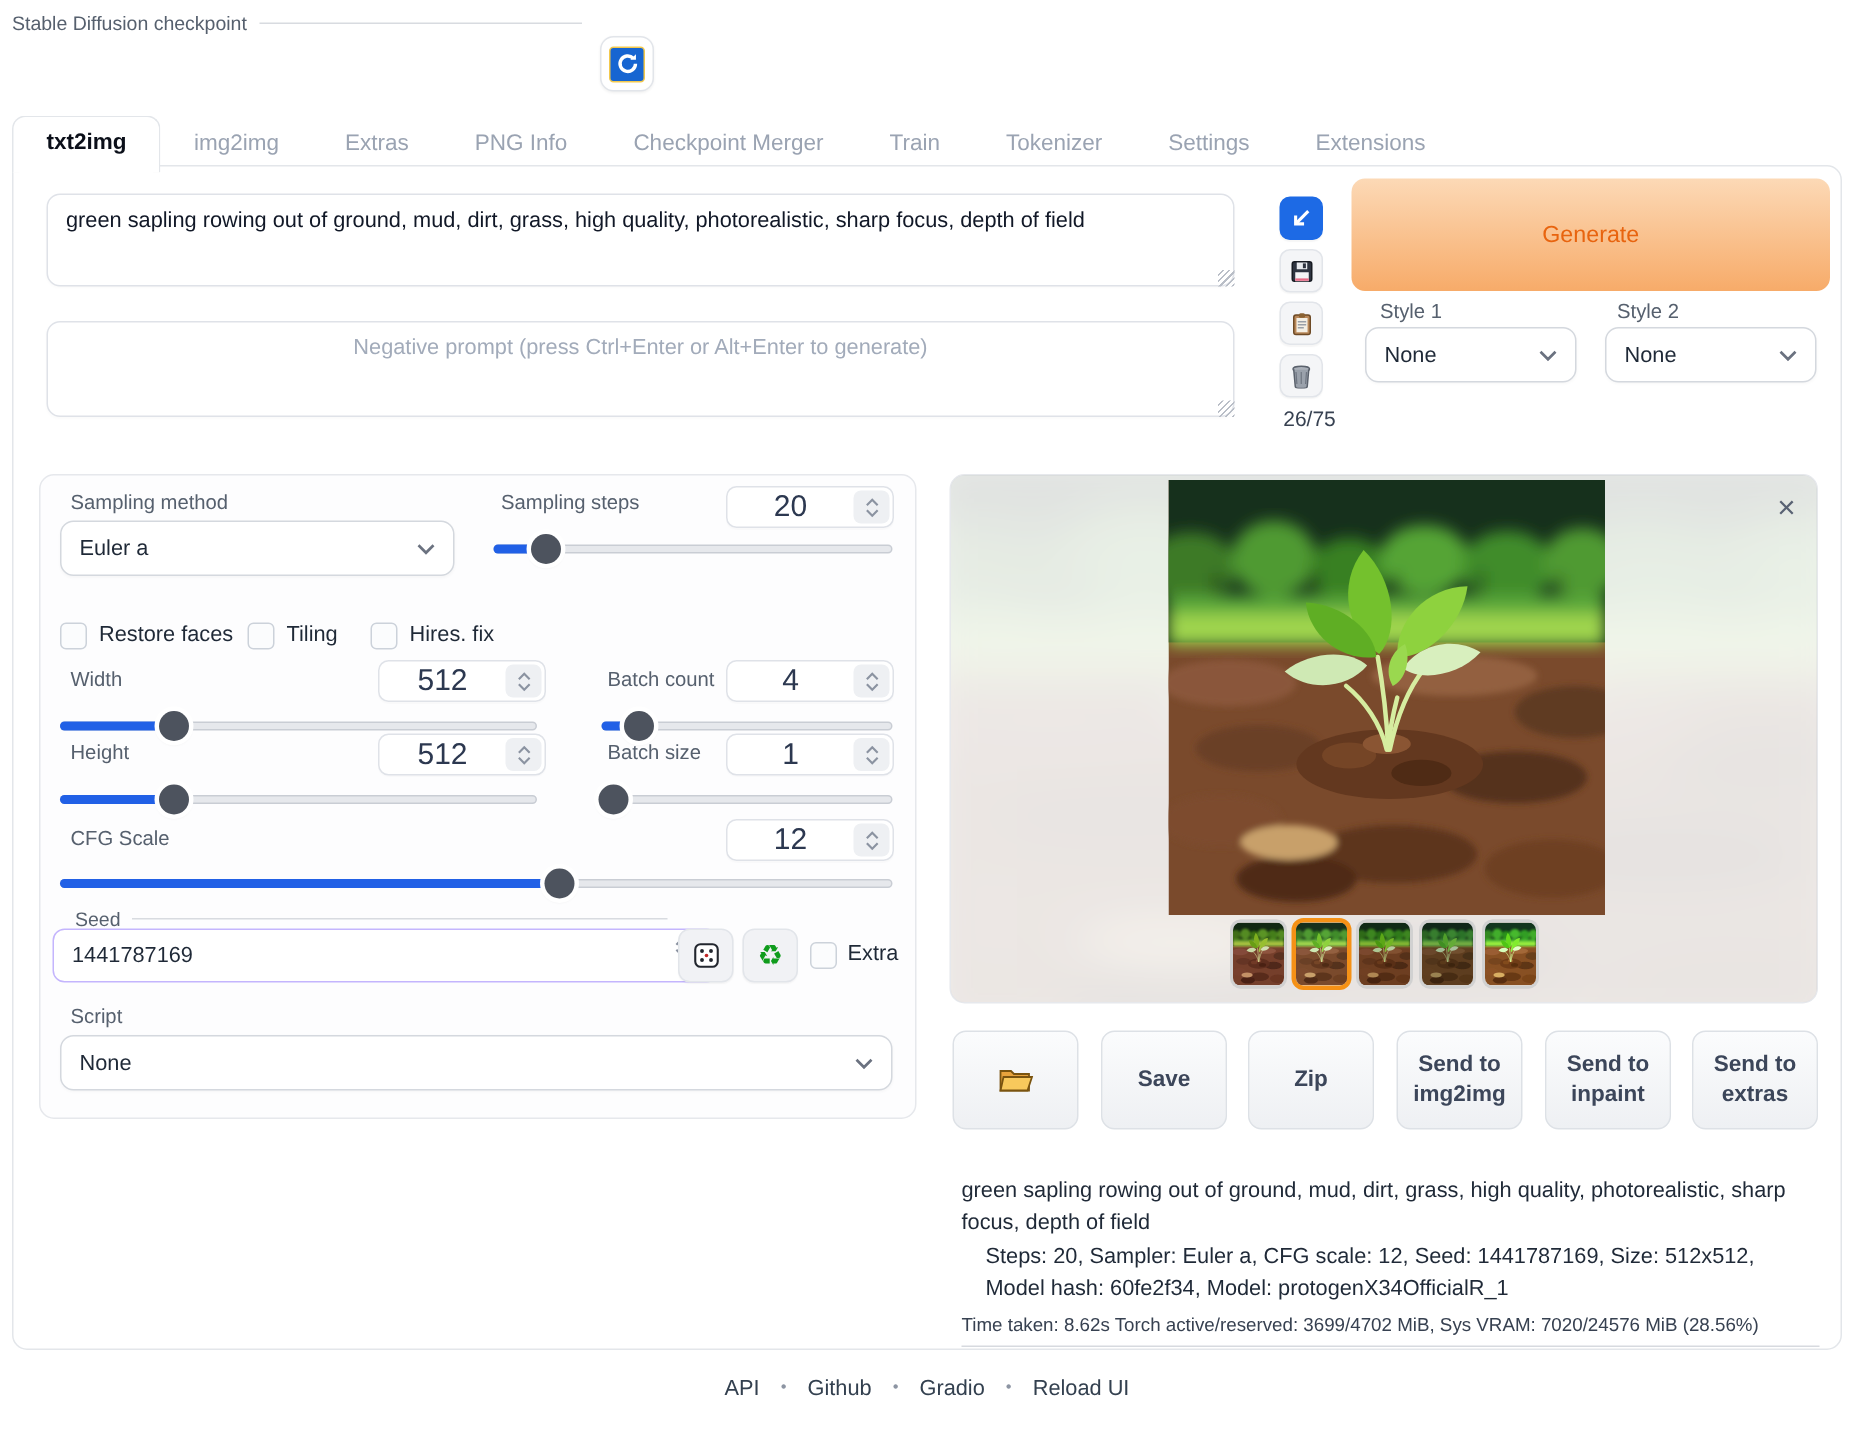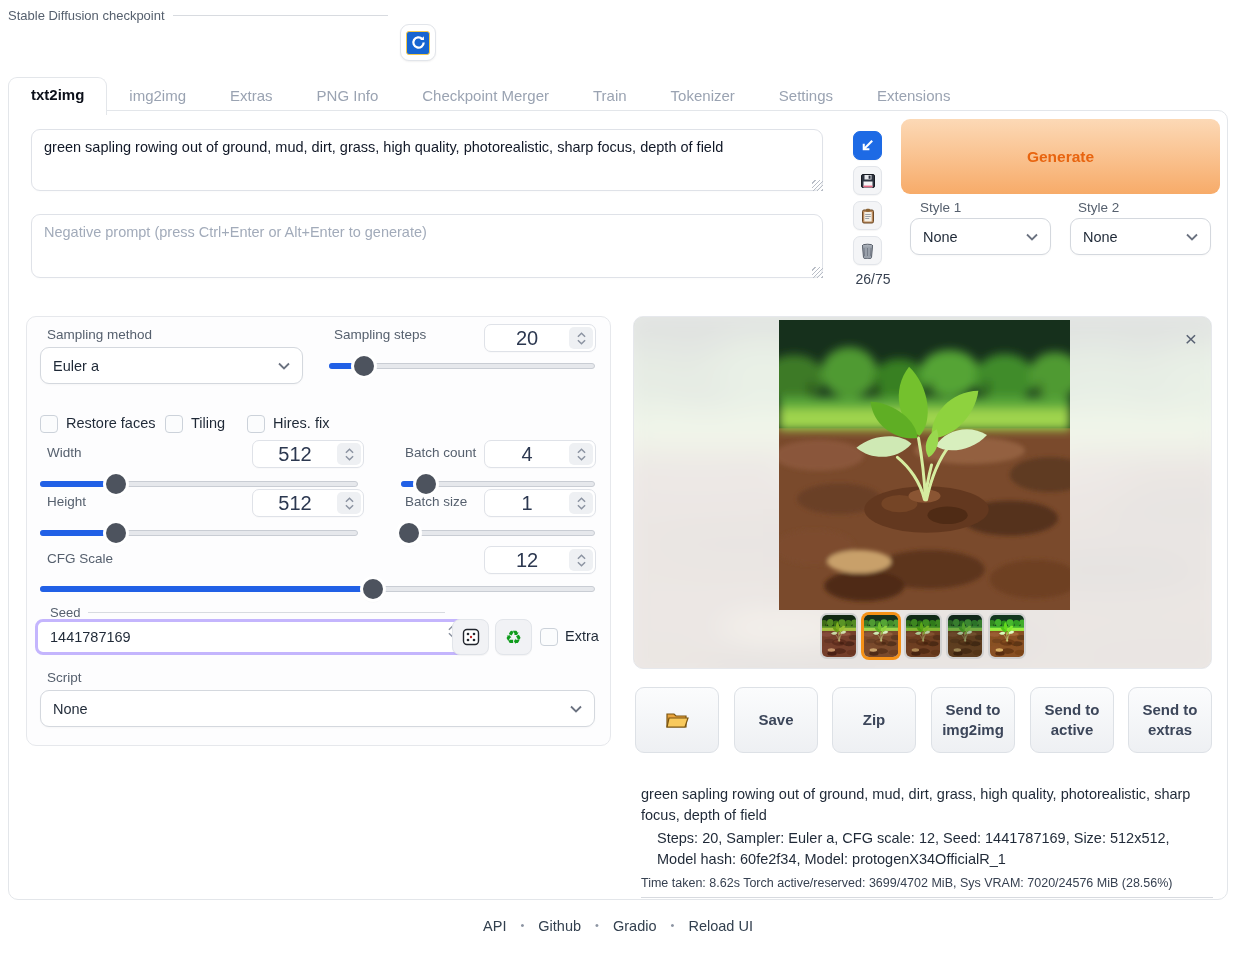--- a/index.html
+++ b/index.html
@@ -30,38 +30,38 @@
 
   .main-card { position:absolute; left:8px; top:110px; width:1220px; height:790px;
     background:#fff; border:1px solid #e3e6ea; border-radius:0 10px 10px 10px; z-index:2; }
 
   
   .ta { position:absolute; border:1px solid #dfe2e8; border-radius:9px; padding:9px 12px;
     font-family:"Liberation Sans", sans-serif; font-size:14.5px; color:#111827; resize:none;
     outline:none; box-shadow:0 1px 2px rgba(0,0,0,.02); overflow:hidden; }
   .ta::placeholder { color:#a2abba; }
   #ta-prompt { left:22px; top:18px; width:792px; height:62px; }
-  #ta-negative { left:22px; top:103px; width:792px; height:64px; }
+  #ta-negative { left:22px; top:103px; width:792px; height:64px;text-align:center; }
   .grip { position:absolute; width:11px; height:11px;
     background:repeating-linear-gradient(135deg, transparent 0 2px, #b9bec7 2px 3px); cursor:nwse-resize; }
   .grip1 { left:803px; top:69px; } .grip2 { left:803px; top:156px; }
 
   
   .toolcol { position:absolute; left:844px; top:20px; width:40px; }
   .toolbtn { width:29px; height:29px; border:1px solid #e2e5ea; border-radius:7px; background:#f4f5f7;
     display:flex; align-items:center; justify-content:center; margin-bottom:6px; cursor:pointer;
     box-shadow:0 1px 1px rgba(0,0,0,.04); }
   .toolbtn.blue { background:#1d6ae5; border-color:#1d6ae5; }
   .token-counter { font-size:14px; color:#374151; margin-top:4px; margin-left:-2px; width:44px; text-align:center; }
 
   
   .generate-btn { position:absolute; left:892px; top:8px; width:319px; height:75px;
     border:none; border-radius:9px; cursor:pointer;
     background:linear-gradient(to bottom, #fcd9b6, #f7ab69);
-    font-family:"Liberation Sans", sans-serif; font-size:15.5px; font-weight:bold; color:#e8640f; }
+    font-family:"Liberation Sans", sans-serif; font-size:15.5px; font-weight:normal; color:#e8640f; }
   .style-label { position:absolute; font-size:13.5px; color:#56606e; top:89px; }
   #style1-label { left:911px; } #style2-label { left:1069px; }
   .style-select { position:absolute; top:107px; width:141px; height:37px; }
   #style1-select { left:901px; } #style2-select { left:1061px; }
 
   
   .params-panel { position:absolute; left:17px; top:205px; width:585px; height:430px;
     background:#fdfdfe; border:1px solid #e6e8ec; border-radius:10px; }
   .flabel { position:absolute; font-size:13.5px; color:#56606e; white-space:nowrap; }
   .numinput { position:absolute; height:28px; background:#fff; border:1px solid #dfe2e8; border-radius:7px;
@@ -78,21 +78,21 @@
   .slider .fill { position:absolute; left:0; top:6px; height:6px; width:var(--p,20%);
     background:#2160e6; border-radius:4px 0 0 4px; }
   .slider .knob { position:absolute; top:-1px; left:calc(var(--p,20%) - 10px); width:20px; height:20px;
     border-radius:50%; background:#4d535e; box-shadow:0 0 0 3px #fff, 0 1px 3px rgba(0,0,0,.4); }
 
   .cbx { position:absolute; width:18px; height:18px; border:1.5px solid #ccd2da; border-radius:4px;
     background:#fbfcfd; cursor:pointer; }
   .cbx-label { position:absolute; font-size:14.5px; color:#1f2937; font-weight:500; cursor:pointer; }
 
   .seed-box { position:absolute; left:8px; top:302px; width:444px; height:36px; background:#fff;
-    border:3px solid #c4b5fd; border-radius:8px; display:flex; align-items:center; padding:0 4px 0 12px; }
+    border:1px solid #c4b5fd; border-radius:8px; display:flex; align-items:center; padding:0 4px 0 12px; }
   .seed-box .val { flex:1; font-size:14.5px; color:#1f2937; }
   .sq-btn { position:absolute; top:302px; width:37px; height:36px; background:#f1f2f5;
     border:1px solid #e2e5ea; border-radius:8px; display:flex; align-items:center; justify-content:center;
     cursor:pointer; box-shadow:0 1px 1px rgba(0,0,0,.04); }
   .recycle-glyph { font-family:"DejaVu Sans", sans-serif; font-size:19px; color:#0f9c1c; line-height:1; }
 
   
   .gallery-card { position:absolute; left:624px; top:205px; width:579px; height:353px;
     border:1px solid #e6e8ec; border-radius:10px; background:#fff; overflow:hidden; }
   .backdrop { position:absolute; left:-20px; top:-20px; width:620px; height:400px;
@@ -484,21 +484,21 @@
 
     <button class="action-btn" style="left:626px;">
       <svg class="icon-svg" width="24" height="20" viewBox="0 0 24 20">
           <path d="M2 4 L9 4 L11 6 L21 6 L21 17 L2 17 Z" fill="#e8a33d" stroke="#7a5410" stroke-width="1.2"></path>
           <path d="M4 8 L23 8 L20 17 L2 17 Z" fill="#f8c95c" stroke="#7a5410" stroke-width="1.2"></path>
         </svg>
     </button>
     <button class="action-btn" style="left:725px;">Save</button>
     <button class="action-btn" style="left:823px;">Zip</button>
     <button class="action-btn" style="left:922px;">Send to img2img</button>
-    <button class="action-btn" style="left:1021px;">Send to active</button>
+    <button class="action-btn" style="left:1021px;">Send to inpaint</button>
     <button class="action-btn" style="left:1119px;">Send to extras</button>
 
     <div class="geninfo">
       <div class="p1">green sapling rowing out of ground, mud, dirt, grass, high quality, photorealistic, sharp focus, depth of field</div>
       <div class="p2">Steps: 20, Sampler: Euler a, CFG scale: 12, Seed: 1441787169, Size: 512x512, Model hash: 60fe2f34, Model: protogenX34OfficialR_1</div>
       <div class="perf">Time taken: 8.62s  Torch active/reserved: 3699/4702 MiB, Sys VRAM: 7020/24576 MiB (28.56%)</div>
     </div>
   </div>
 
   <div class="footer">

